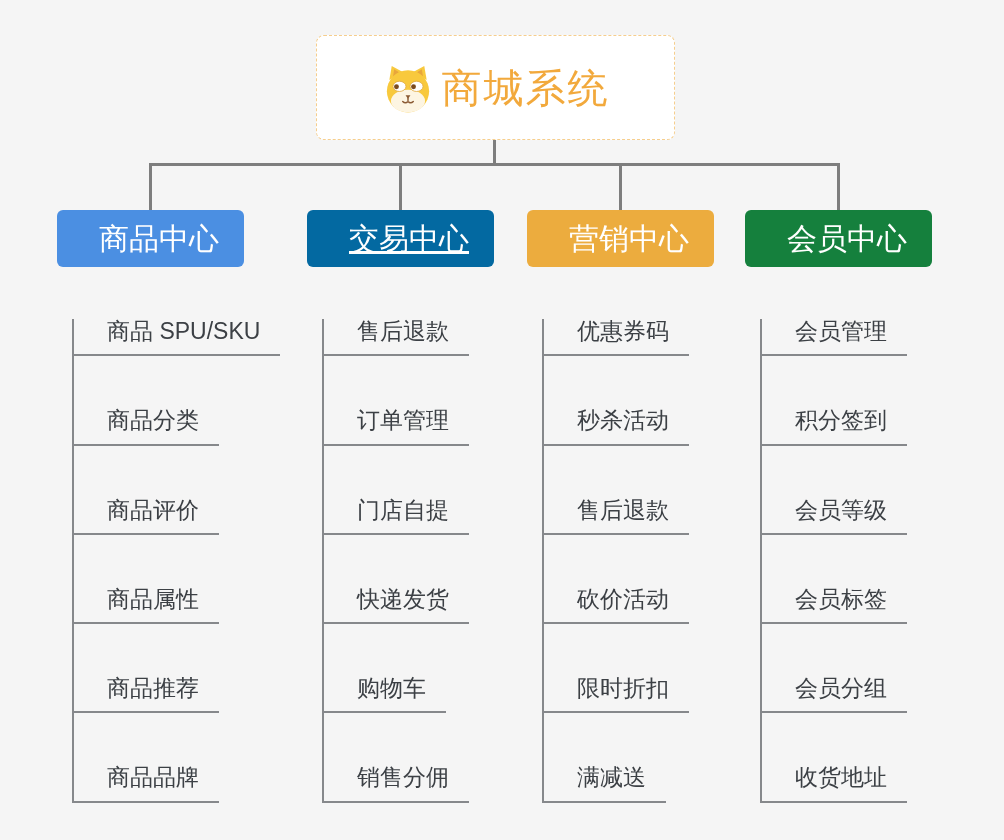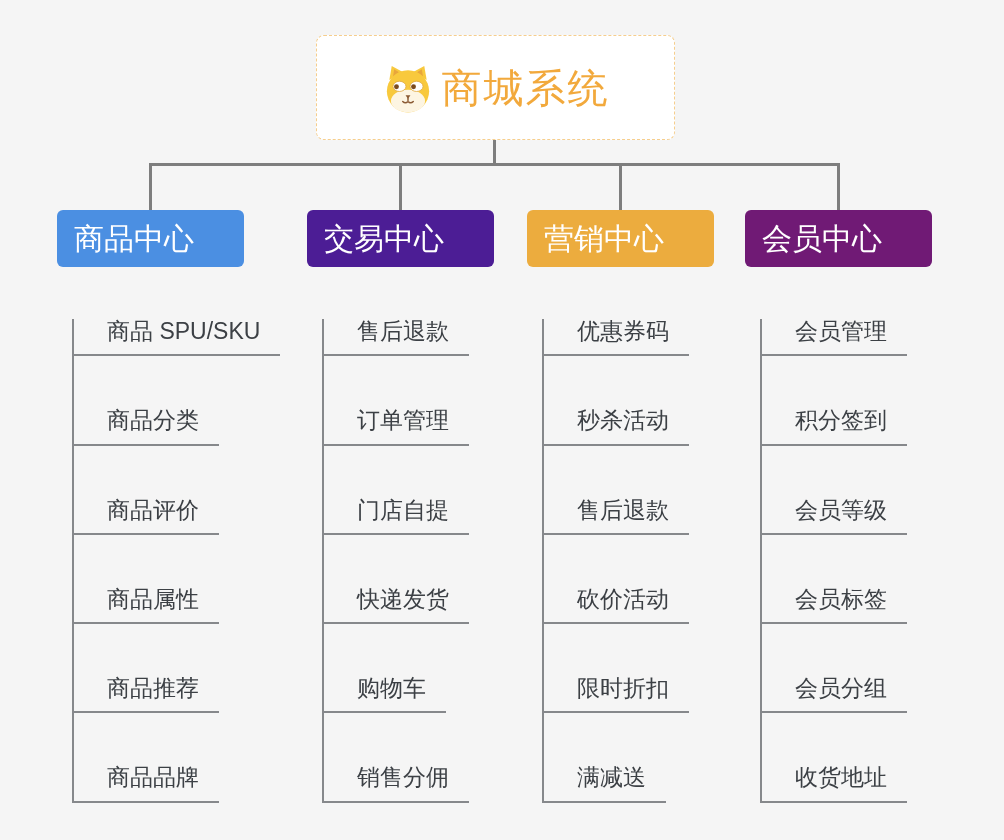--- a/index.html
+++ b/index.html
@@ -28,21 +28,21 @@
   .dog{width:52px;height:52px;display:inline-flex;}
   .root-title{
     color:#f2a93c;font-size:40px;font-weight:500;letter-spacing:2px;line-height:1;
   }
 
   
   .branch{position:absolute;top:210px;}
   .branch-1{left:57px;} .branch-2{left:307px;} .branch-3{left:527px;} .branch-4{left:745px;}
   .branch-box{
     width:187px;height:57px;border-radius:6px;
-    display:flex;align-items:center;
+    display:flex;align-items:center;justify-content:center;
     color:#ffffff;font-size:30px;line-height:1;
     box-sizing:border-box;
     padding-left:17px;
   }
   .children{
     list-style:none;margin:0 0 0 15px;padding:0;
     border-left:2px solid #86888b;
   }
   .children li{
     width:fit-content;
@@ -95,21 +95,21 @@
       <li>商品 SPU/SKU</li>
       <li>商品分类</li>
       <li>商品评价</li>
       <li>商品属性</li>
       <li>商品推荐</li>
       <li>商品品牌</li>
     </ul>
   </div>
 
   <div class="branch branch-2">
-    <div class="branch-box" style="background-color: #4c1d95;">
+    <div class="branch-box" style="background-color: #0369a1; text-decoration: underline;">
       <span>交易中心</span>
     </div>
     <ul class="children">
       <li>售后退款</li>
       <li>订单管理</li>
       <li>门店自提</li>
       <li>快递发货</li>
       <li>购物车</li>
       <li>销售分佣</li>
     </ul>
@@ -123,21 +123,21 @@
       <li>优惠券码</li>
       <li>秒杀活动</li>
       <li>售后退款</li>
       <li>砍价活动</li>
       <li>限时折扣</li>
       <li>满减送</li>
     </ul>
   </div>
 
   <div class="branch branch-4">
-    <div class="branch-box" style="background-color: #701a75;">
+    <div class="branch-box" style="background-color: #15803d;">
       <span>会员中心</span>
     </div>
     <ul class="children">
       <li>会员管理</li>
       <li>积分签到</li>
       <li>会员等级</li>
       <li>会员标签</li>
       <li>会员分组</li>
       <li>收货地址</li>
     </ul>

